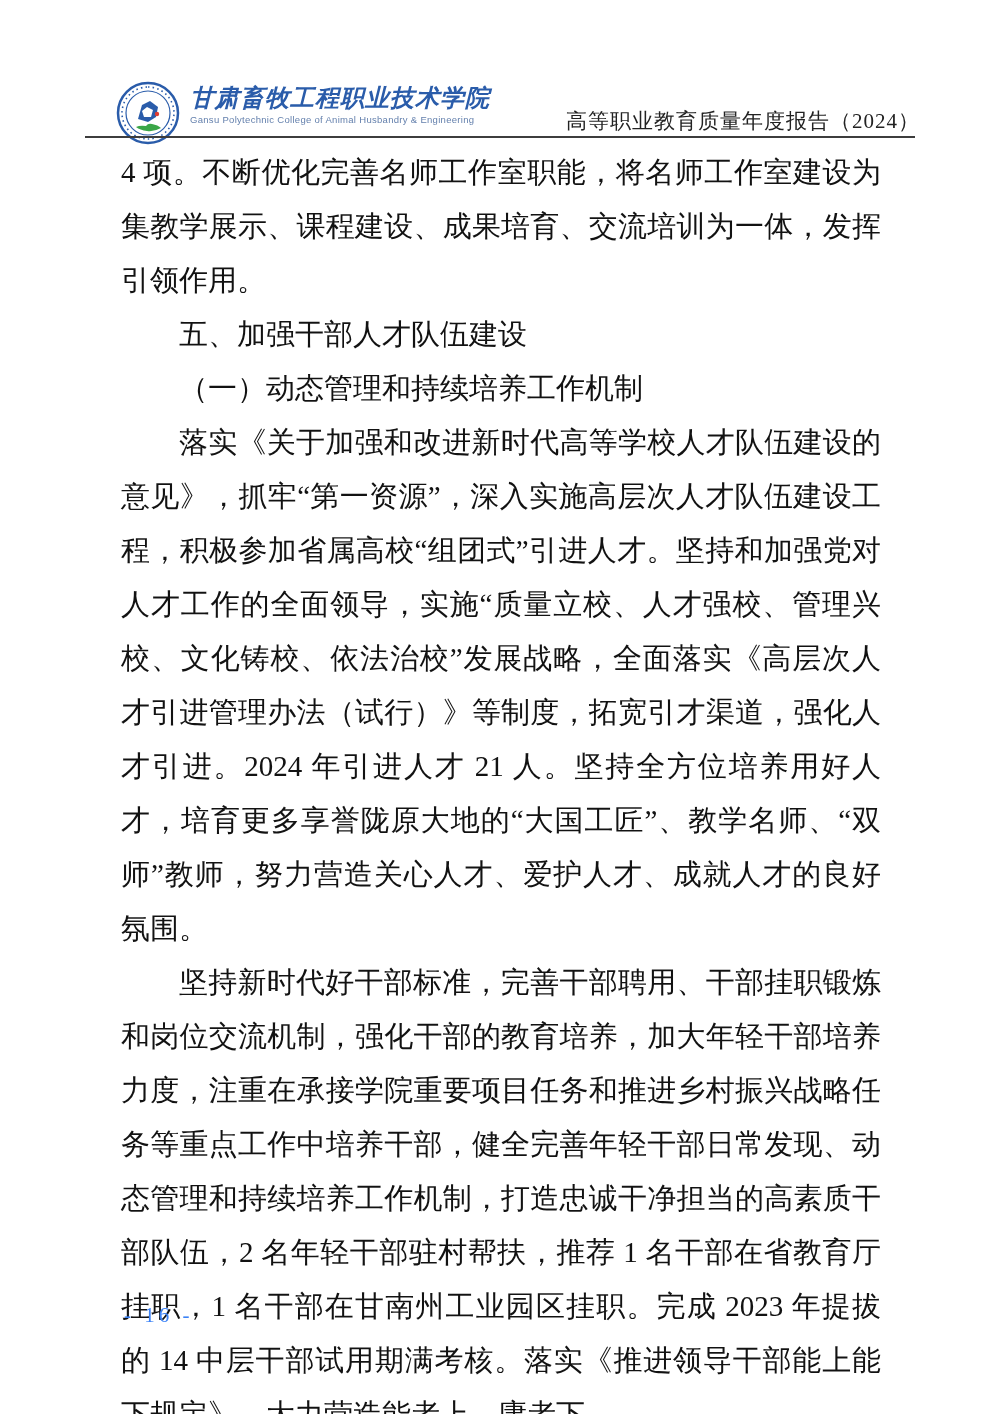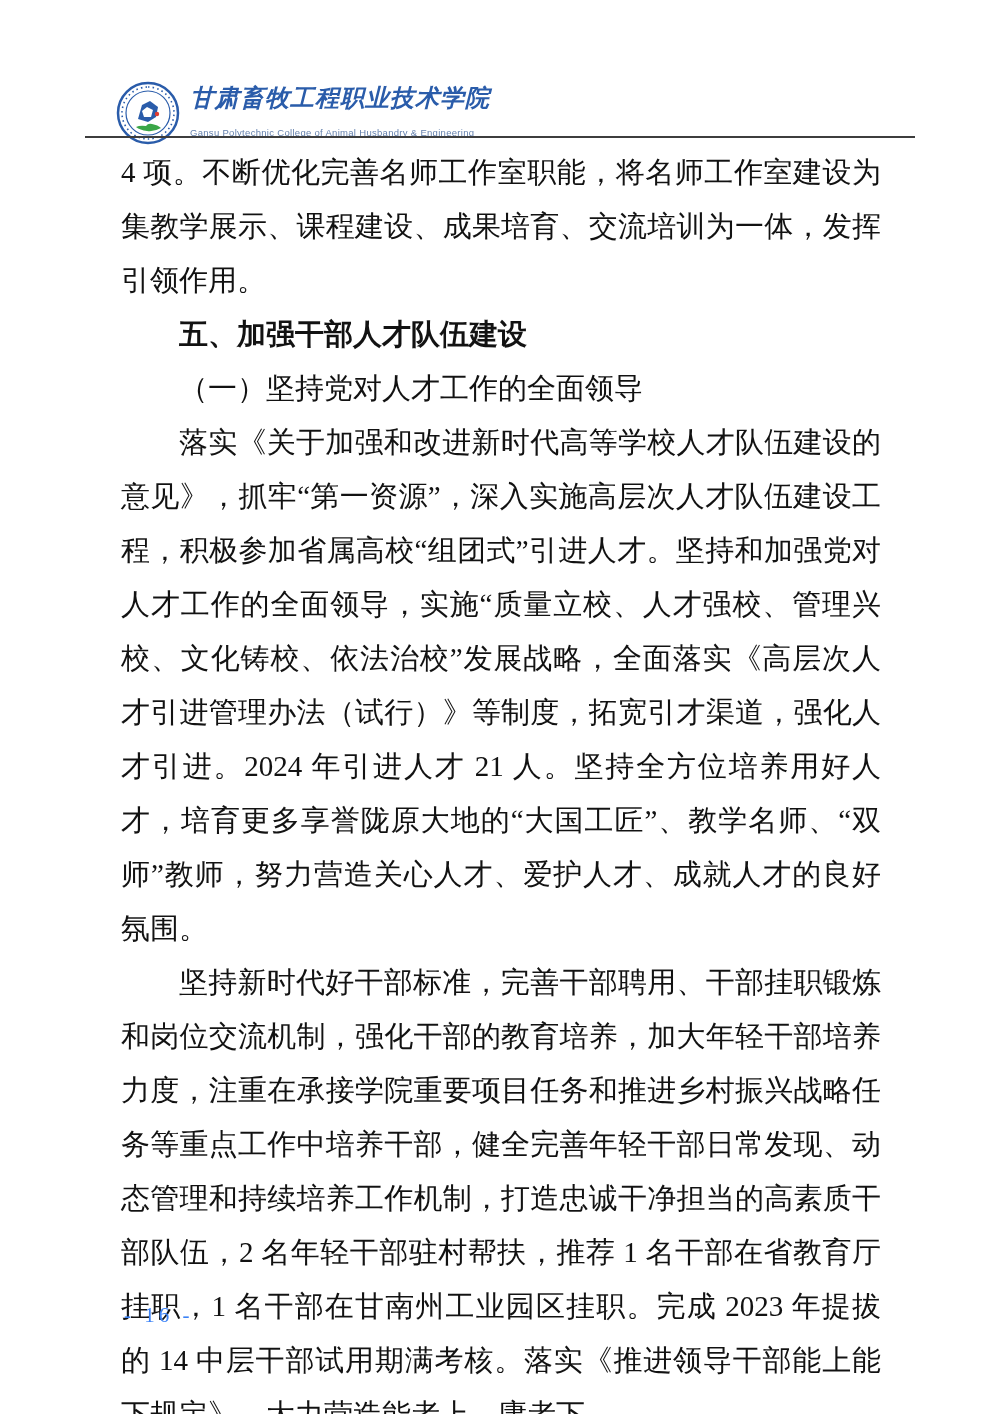--- a/index.html
+++ b/index.html
@@ -31,21 +31,21 @@
     color: #2a5caa;
     white-space: nowrap;
     line-height: 1.1;
   }
   .logo-en {
     font-family: "Liberation Sans", "DejaVu Sans", sans-serif;
     font-size: 9.5px;
     letter-spacing: 0.3px;
     color: #6480ad;
     white-space: nowrap;
-    margin-top: 16px;
+    margin-top: 3px;
   }
   .report-title {
     position: absolute; right: 92px; top: 90px;
     font-size: 21px;
     letter-spacing: 1px;
     color: #222222;
     white-space: nowrap;
   }
   .header-rule {
     position: absolute; left: 85px; top: 119px;
@@ -67,21 +67,21 @@
     text-align: justify;
     text-justify: inter-character;
     text-align-last: left;
     word-break: normal;
     overflow-wrap: break-word;
     color: #121212;
   }
   .block.indent { text-indent: 2em; font-family: Liberation Serif, serif; }
   .block.heading {
     font-family: "Liberation Sans", "DejaVu Sans", sans-serif;
-    font-weight: bold;
+    font-weight: normal;
     text-indent: 2em;
     text-align: left;
   }
   .block.subheading {
     text-indent: 2em;
     text-align: left;
     font-weight: normal;
   }
 
   
@@ -106,26 +106,27 @@
         <path d="M30 45 Q32 42 36 43 Q42 44 45 47 Q38 51 31 50 Q24 49 20 46 Q24 44 30 45 Z" fill="#3aa648"></path>
         <path d="M22 38 L26 24 L34 20 L42 26 L40 36 L32 41 Z" fill="#2a5caa"></path>
         <path d="M26 30 L31 26 L37 29 L35 36 L28 36 Z" fill="#ffffff"></path>
         <circle cx="41" cy="33" r="2.2" fill="#e03c31"></circle>
       </svg>
       <div class="logo-text">
         <div class="logo-cn">甘肃畜牧工程职业技术学院</div>
         <div class="logo-en">Gansu Polytechnic College of Animal Husbandry &amp; Engineering</div>
       </div>
     </div>
+    <div class="report-title">高等职业教育质量年度报告（2024）</div>
     <div class="header-rule"></div>
   </div>
 
   <div class="main">
     <p class="block">4 项。不断优化完善名师工作室职能，将名师工作室建设为集教学展示、课程建设、成果培育、交流培训为一体，发挥引领作用。</p>
     <p class="block heading">五、加强干部人才队伍建设</p>
-    <p class="block subheading">（一）坚持党对人才工作的全面领导</p>
+    <p class="block subheading">（一）动态管理和持续培养工作机制</p>
     <p class="block indent">落实《关于加强和改进新时代高等学校人才队伍建设的意见》，抓牢“第一资源”，深入实施高层次人才队伍建设工程，积极参加省属高校“组团式”引进人才。坚持和加强党对人才工作的全面领导，实施“质量立校、人才强校、管理兴校、文化铸校、依法治校”发展战略，全面落实《高层次人才引进管理办法（试行）》等制度，拓宽引才渠道，强化人才引进。2024 年引进人才 21 人。坚持全方位培养用好人才，培育更多享誉陇原大地的“大国工匠”、教学名师、“双师”教师，努力营造关心人才、爱护人才、成就人才的良好氛围。</p>
     <p class="block indent">坚持新时代好干部标准，完善干部聘用、干部挂职锻炼和岗位交流机制，强化干部的教育培养，加大年轻干部培养力度，注重在承接学院重要项目任务和推进乡村振兴战略任务等重点工作中培养干部，健全完善年轻干部日常发现、动态管理和持续培养工作机制，打造忠诚干净担当的高素质干部队伍，2 名年轻干部驻村帮扶，推荐 1 名干部在省教育厅挂职，1 名干部在甘南州工业园区挂职。完成 2023 年提拔的 14 中层干部试用期满考核。落实《推进领导干部能上能下规定》，大力营造能者上、庸者下、</p>
   </div>
 
   <div class="footer">- 16 -</div>
 
 </div>
 
 </body></html>

